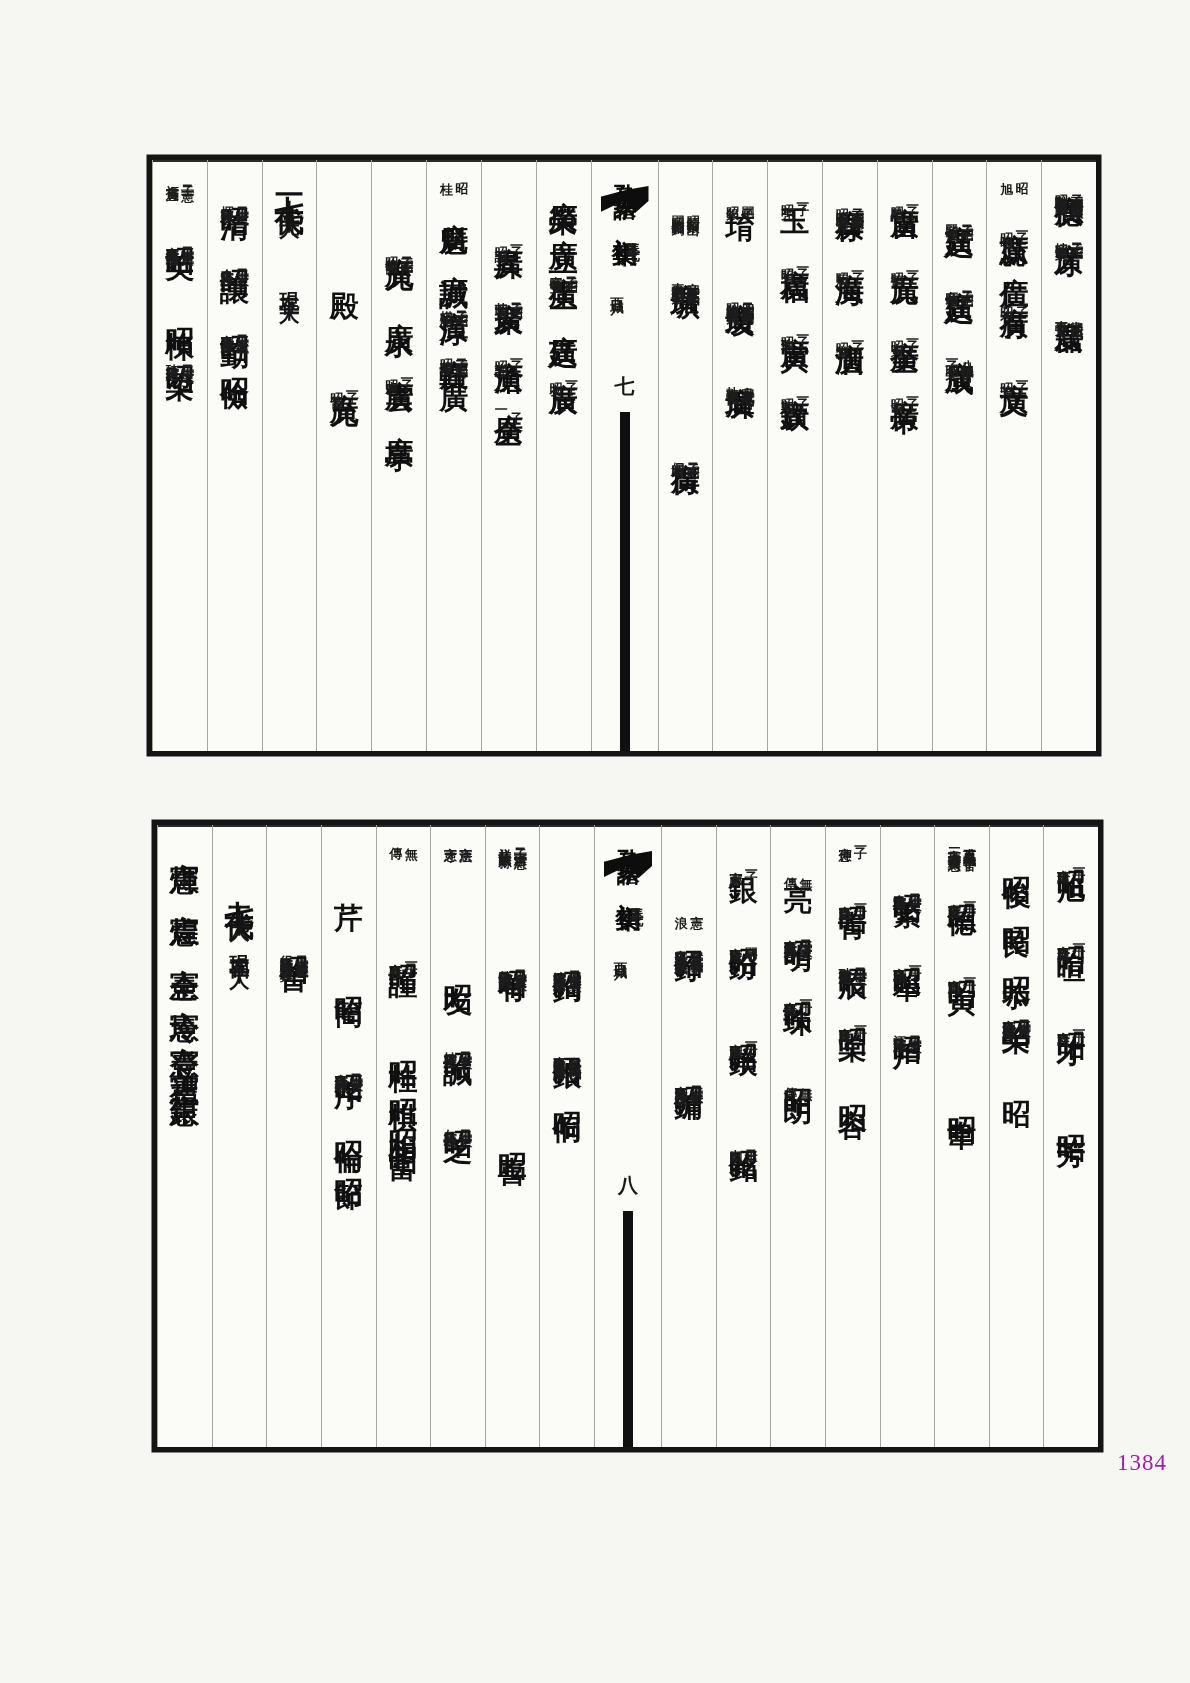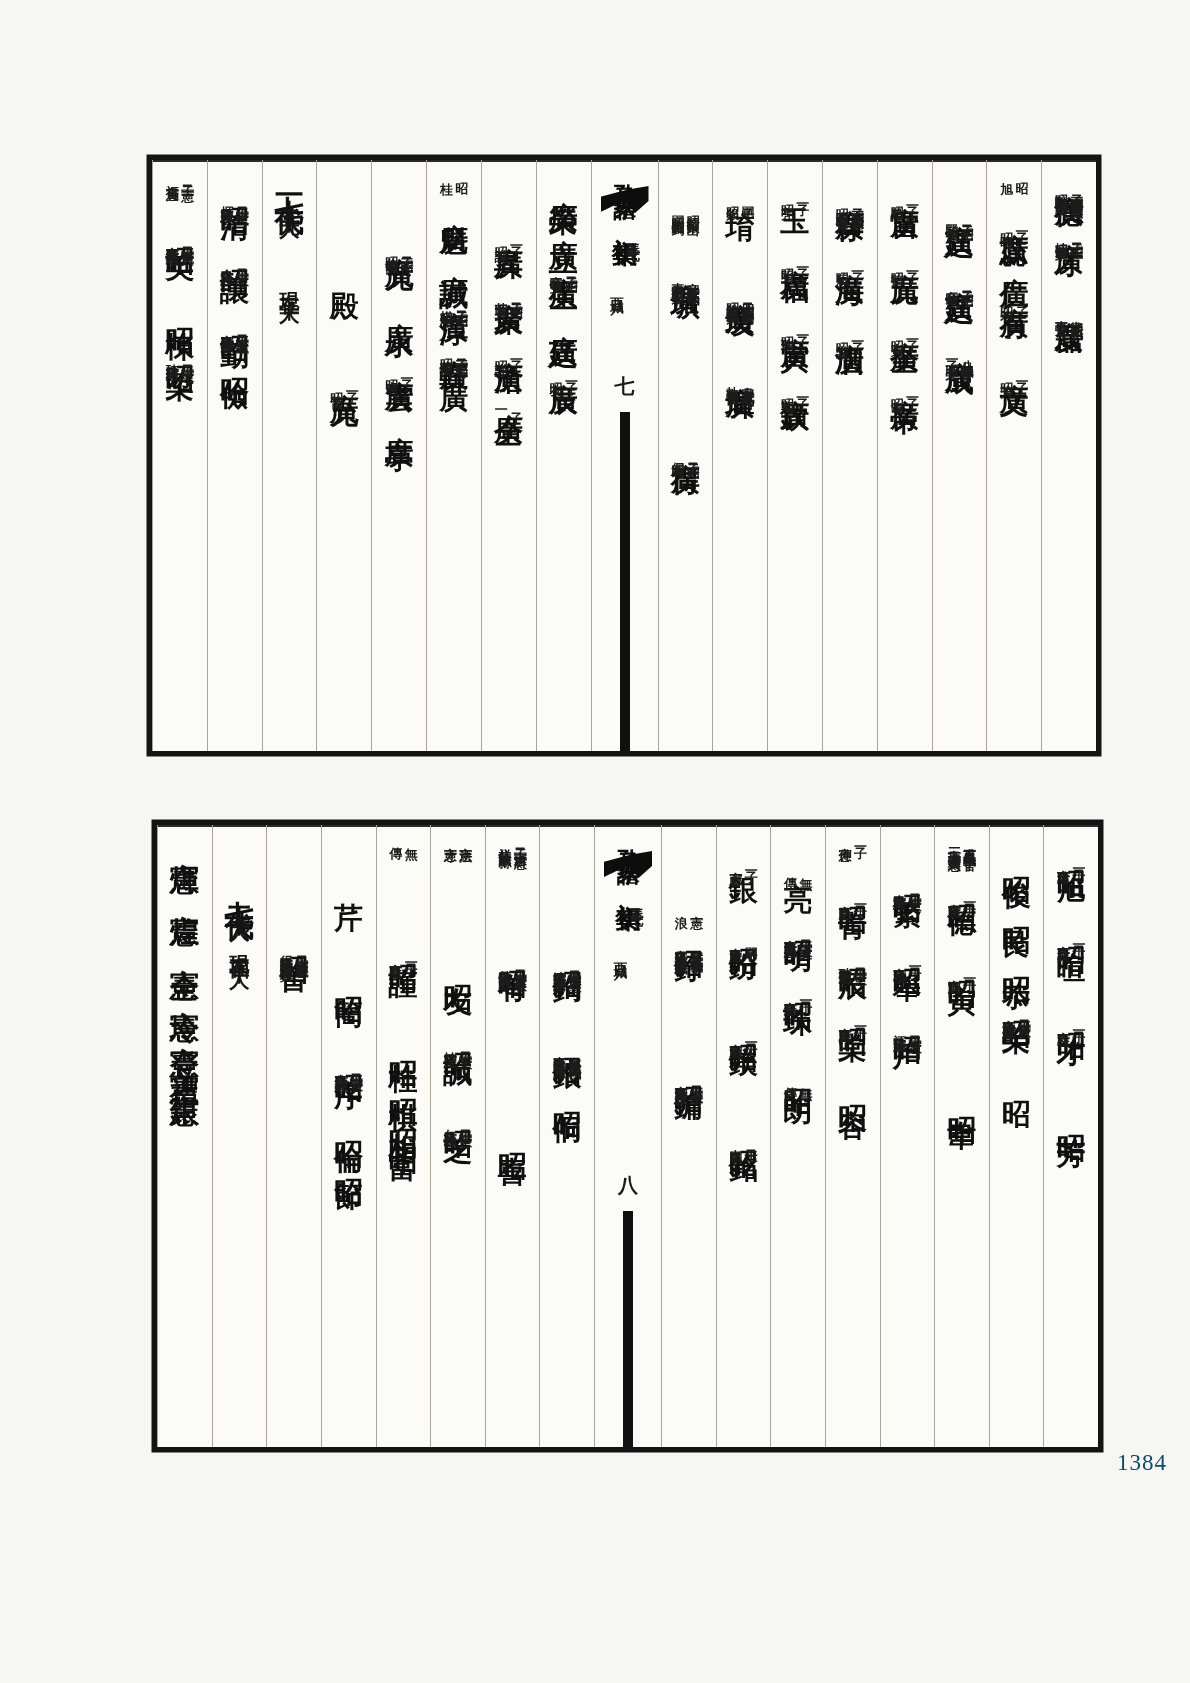--- a/index.html
+++ b/index.html
@@ -25,21 +25,21 @@
         line-height:1.05;letter-spacing:3px;color:#0c0c0c;}
   .mark{width:48px;height:27px;background:#0d0d0d;margin:5px 0 4px 0;
         clip-path:polygon(0 40%,55% 14%,100% 0,100% 56%,72% 100%,52% 52%,0 96%);}
   .vol{writing-mode:vertical-rl;text-orientation:upright;font-size:13.5px;font-weight:700;
        line-height:1.2;letter-spacing:2px;height:140px;margin-top:8px;}
   .vol span{display:block;position:relative;}
   .vol span:nth-child(2){top:56px;}
   .pgchar{font-size:20px;font-weight:700;}
   .bar{width:10px;background:#101010;flex:1 0 30px;margin-top:12px;}
   #page-number{position:absolute;right:8px;top:1450px;width:80px;text-align:center;
-       font-size:23px;letter-spacing:1px;color:#0c4a6e;font-weight:400;}
+       font-size:23px;letter-spacing:1px;color:#a21caf;font-weight:400;}
 </style>
 </head>
 <body>
 
 <div class="page">
   <div id="panel-top" class="panel">
       <div class="col">
         <div class="name" style="margin-top: 6px;">廣德</div>
         <div class="note" style="margin-top: 4px;">
           <span>子五昭清昭讓</span>

